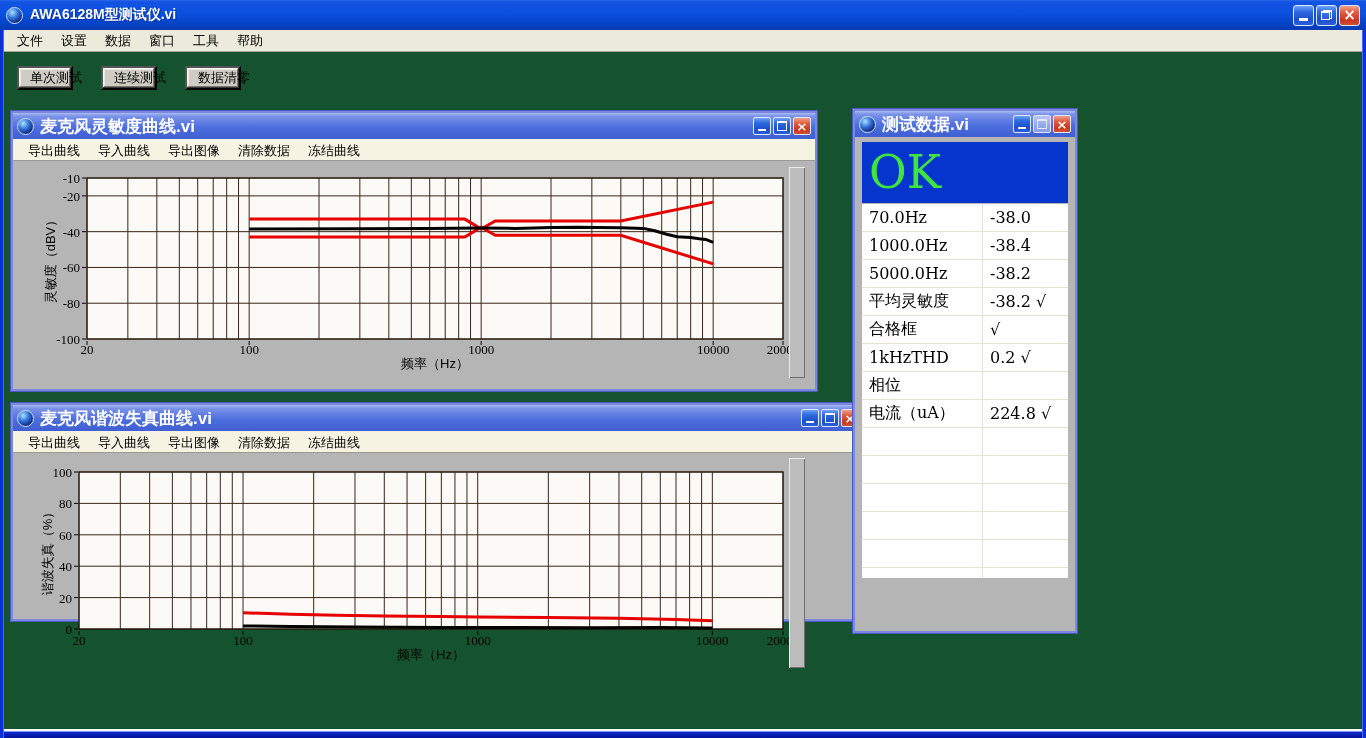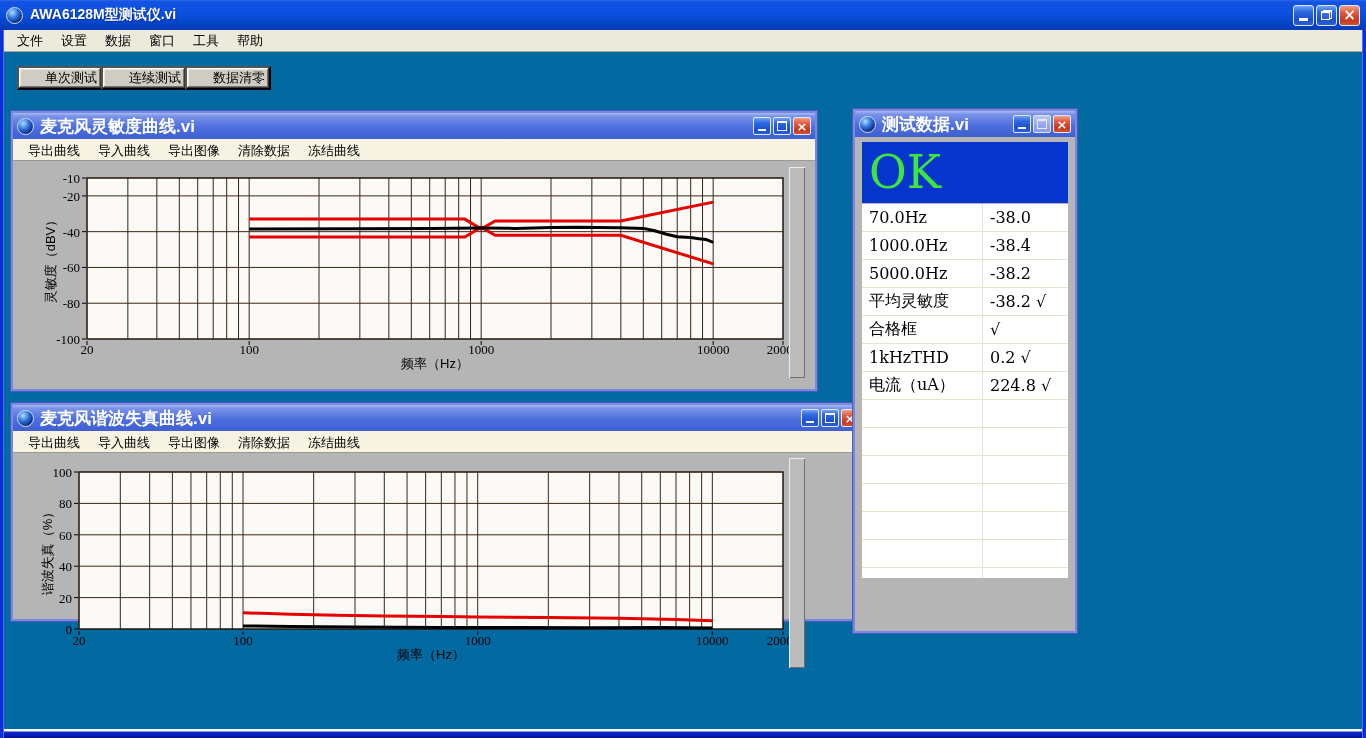--- a/index.html
+++ b/index.html
@@ -1,16 +1,16 @@
 <!DOCTYPE html>
 <html><head>
 <meta charset="utf-8">
 <style>
   html,body{margin:0;padding:0;}
-  .screen{position:relative;width:1366px;height:738px;background:#0369a1;overflow:hidden;
+  .screen{position:relative;width:1366px;height:738px;background:#14532d;overflow:hidden;
           font-family:"Liberation Sans",sans-serif;}
 
   
   .titlebar-main{position:absolute;left:0;top:0;width:1366px;height:30px;
     background:linear-gradient(180deg,#2a68e8 0%,#1453e2 6%,#0a50e0 45%,#0443c6 80%,#0a3ab0 100%);
     display:flex;align-items:center;padding:0 6px;box-sizing:border-box;}
   .vi-icon{width:15px;height:15px;border-radius:50%;flex:0 0 auto;
     background:radial-gradient(circle at 35% 30%,#aee0ff 0%,#2f72d8 40%,#091c72 80%);
     border:1px solid #cfe0ff;}
   .titletext-main{color:#fff;font-weight:bold;font-size:14px;margin-left:7px;flex:1;
@@ -28,21 +28,21 @@
   .glyph-restore:before{content:"";position:absolute;right:0;top:0;width:7px;height:6px;
     border:1px solid #fff;border-top-width:2px;}
   .glyph-restore:after{content:"";position:absolute;left:0;bottom:0;width:7px;height:6px;
     border:1px solid #fff;border-top-width:2px;background:linear-gradient(180deg,#3f6fe0,#2a5bd4);}
   .glyph-x{font-size:15px;font-weight:bold;line-height:1;font-family:"DejaVu Sans",sans-serif;}
 
   .menubar-main{position:absolute;left:4px;top:30px;width:1358px;height:22px;background:#eceadb;
     border-bottom:1px solid #a8a698;display:flex;align-items:center;padding:1px 4px;box-sizing:border-box;}
   .mi{padding:0 9px;font-size:13px;color:#000;white-space:nowrap;}
 
-  .toolbtn{position:absolute;width:86px;height:24px;background:#cfccc3;font-size:13px;color:#000;
+  .toolbtn{position:absolute;width:56px;height:24px;background:#cfccc3;font-size:13px;color:#000;
     display:flex;align-items:center;justify-content:center;font-family:inherit;white-space:nowrap;
     box-shadow:inset -1px -1px 0 #3a3a38,inset 1px 1px 0 #fdfdfb,inset -2px -2px 0 #77756e,inset 2px 2px 0 #e9e7df;padding-left:28px;}
 
   .edge-l{position:absolute;left:0;top:30px;width:4px;height:708px;background:#0831d9;box-shadow:inset -1px 0 0 #4a6af0;}
   .edge-r{position:absolute;right:0;top:30px;width:4px;height:708px;background:#0831d9;box-shadow:inset 1px 0 0 #4a6af0;}
   .edge-b{position:absolute;left:4px;top:729px;width:1358px;height:9px;
     background:linear-gradient(180deg,#fdfdfd 0,#fdfdfd 2px,#0a2acd 3px,#051299 100%);}
 
   
   .childwin{position:absolute;background:#b5b5b5;box-shadow:inset 0 0 0 1px #4a5ac0,inset 0 0 0 3px #7a89dd;}
@@ -321,20 +321,24 @@
         </div>
         <div class="trow">
           <div class="tcell-l">合格框</div>
           <div class="tcell-r">√</div>
         </div>
         <div class="trow">
           <div class="tcell-l">1kHzTHD</div>
           <div class="tcell-r">0.2 √</div>
         </div>
         <div class="trow">
+          <div class="tcell-l">相位</div>
+          <div class="tcell-r"></div>
+        </div>
+        <div class="trow">
           <div class="tcell-l">电流（uA）</div>
           <div class="tcell-r">224.8 √</div>
         </div>
         <div class="trow">
           <div class="tcell-l"></div>
           <div class="tcell-r"></div>
         </div>
         <div class="trow">
           <div class="tcell-l"></div>
           <div class="tcell-r"></div>

